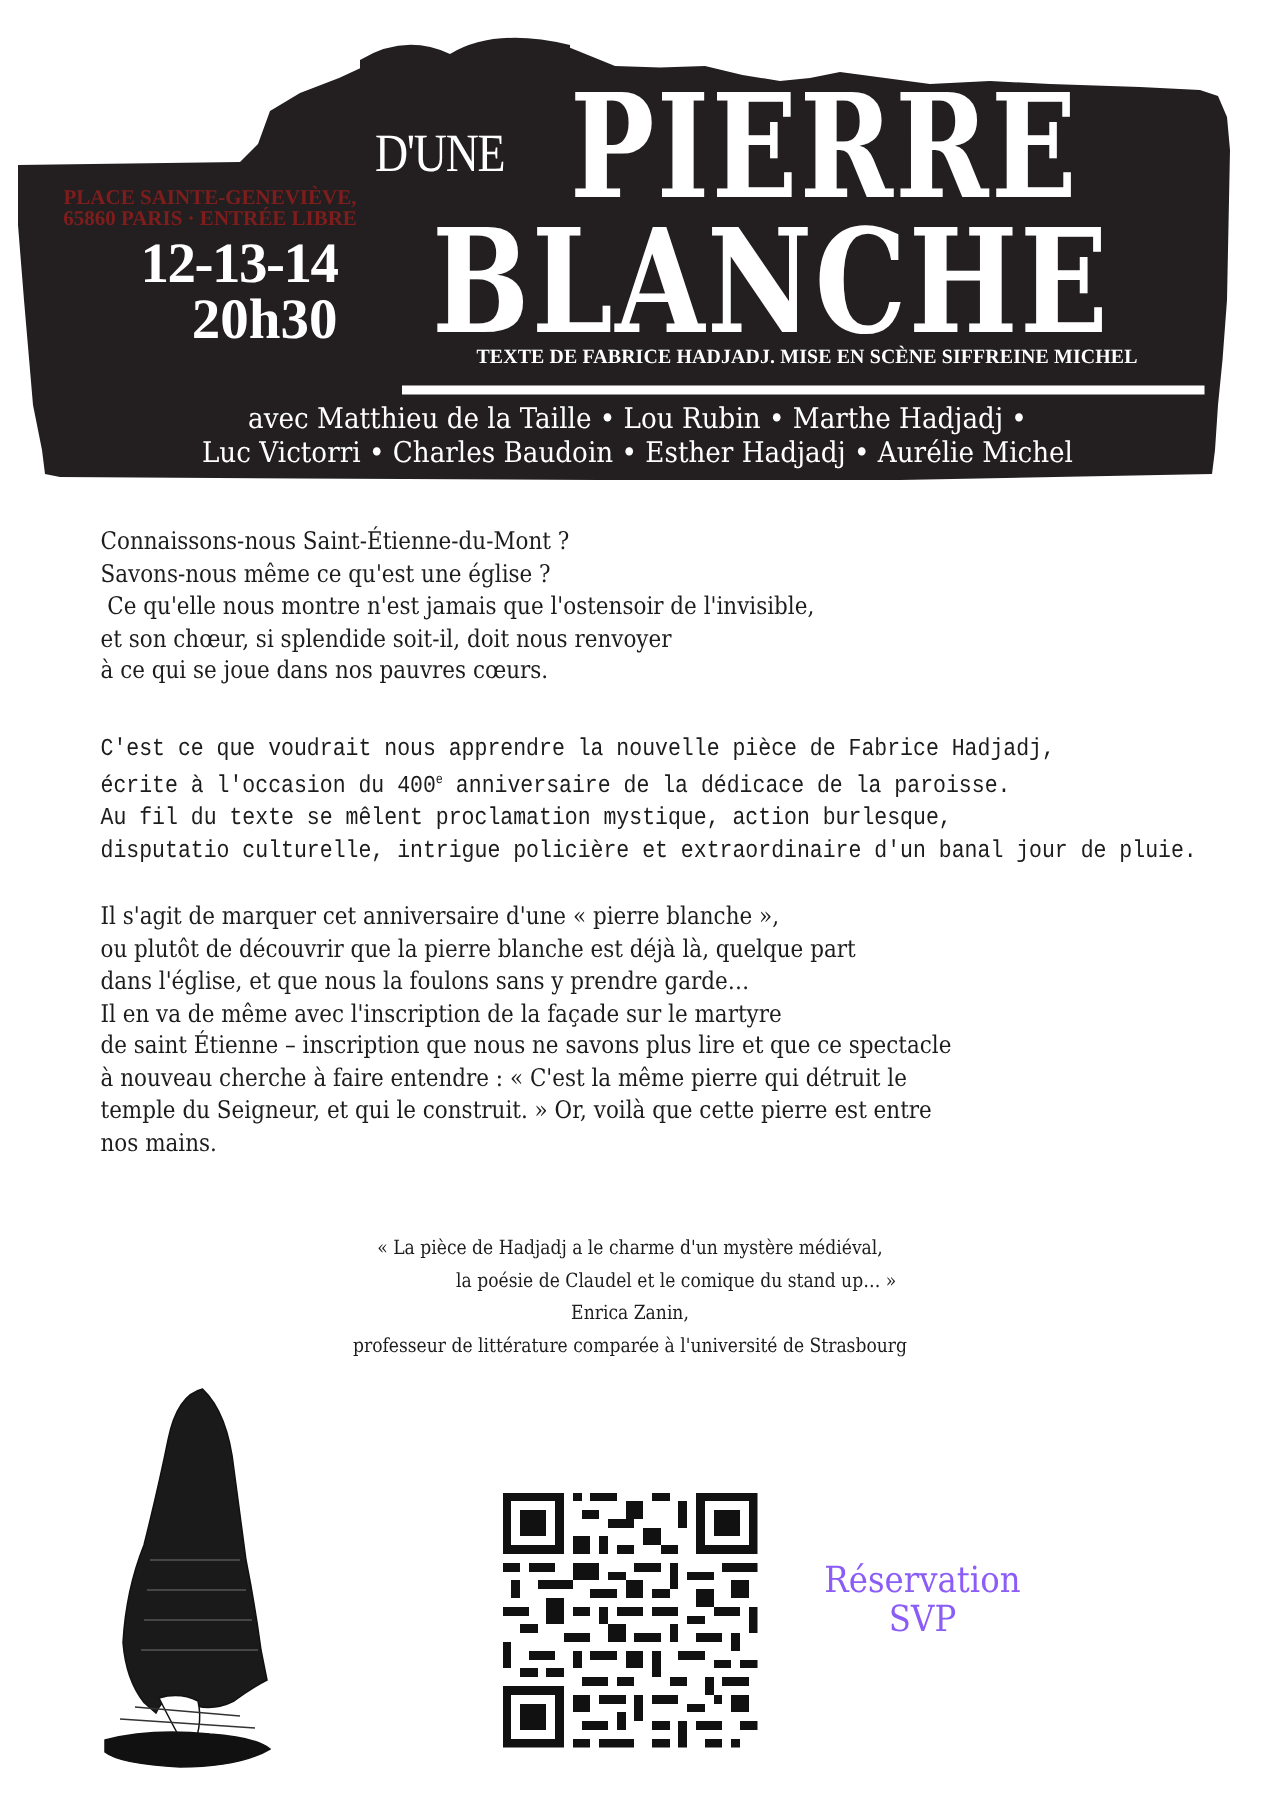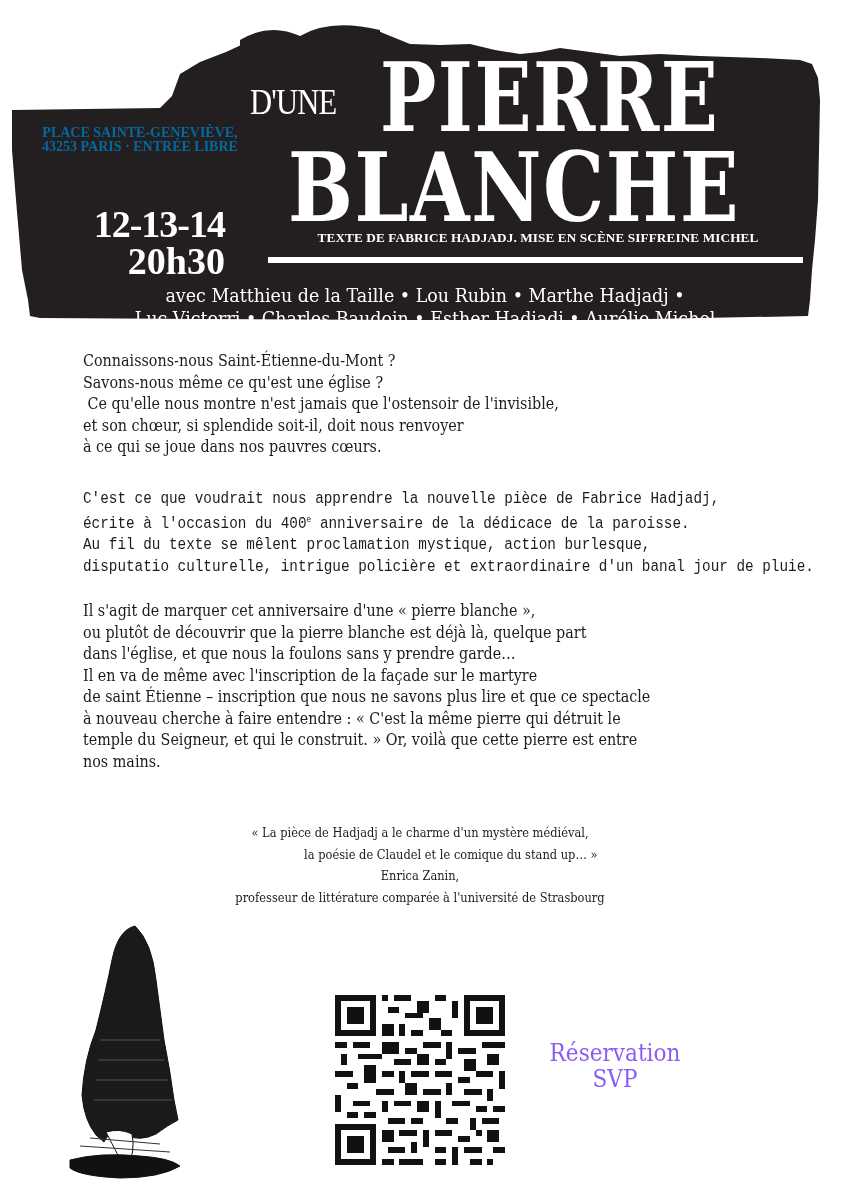--- a/index.html
+++ b/index.html
@@ -2,47 +2,47 @@
 <html><head>
 <meta charset="utf-8">
 <style>
   html, body { margin:0; padding:0; background:#ffffff; }
   body { width:846px; height:1200px; position:relative; overflow:hidden;
          font-family:"DejaVu Serif", "Liberation Serif", serif; color:#1a1a1a; }
 
   
   .banner-bg { position:absolute; left:0; top:0; width:846px; height:330px; }
   .venue { position:absolute; left:20px; top:126px; width:240px; text-align:center;
-           color:#0369a1; font-family:"Liberation Serif", serif; font-weight:bold;
+           color:#7f1d1d; font-family:"Liberation Serif", serif; font-weight:bold;
            font-size:14px; line-height:14px; letter-spacing:0px; }
   .dates { position:absolute; left:35px; top:158px; width:230px; color:#fff;
-           font-family:"Liberation Serif", serif; font-weight:bold;margin-top:48px; }
+           font-family:"Liberation Serif", serif; font-weight:bold; }
   .dates .d1 { font-size:38px; line-height:36px; text-align:right; padding-right:40px; letter-spacing:-1px; }
   .dates .d2 { font-size:40px; line-height:38px; text-align:right; padding-right:38px; letter-spacing:1px; }
   .dates .d3 { font-size:38px; line-height:38px; text-align:right; padding-right:40px; }
 
   .dune { position:absolute; left:250px; top:82px; color:#fff; font-family:"Liberation Serif", serif;
           font-size:36px; line-height:40px; letter-spacing:-1px; transform:scaleX(0.85); transform-origin:left; }
   .pierre { position:absolute; left:380px; top:48px; color:#fff; font-family:"DejaVu Serif", serif;
             font-weight:bold; font-size:96px; line-height:100px; letter-spacing:2px;
             transform:scaleX(0.78); transform-origin:left; }
   .blanche { position:absolute; left:288px; top:138px; color:#fff; font-family:"DejaVu Serif", serif;
              font-weight:bold; font-size:96px; line-height:100px; letter-spacing:2px;
              transform:scaleX(0.80); transform-origin:left; }
   .credits { position:absolute; left:268px; top:230px; width:540px; color:#fff; text-align:center;
              font-family:"Liberation Serif", serif; font-weight:bold; font-size:13.5px; letter-spacing:0.1px;
              transform:scaleX(0.98); }
   .rule { position:absolute; left:268px; top:257px; width:535px; height:6px; background:#fff; }
-  .cast { position:absolute; left:40px; top:284px; width:770px; color:#fff; text-align:center;
+  .cast { position:absolute; left:40px; top:268px; width:770px; color:#fff; text-align:center;
           font-family:"DejaVu Serif", serif; font-size:19px; line-height:23px; }
   .cast .line { display:block; transform:scaleX(0.92); }
 
   
   .body-block { position:absolute; left:67px; font-family:"DejaVu Serif", serif; font-size:16.3px;
-                line-height:21.5px; color:#1c1c1c;margin-left:16px; }
+                line-height:21.5px; color:#1c1c1c; }
   .body-block .ln { display:block; white-space:nowrap; transform:scaleX(0.88); transform-origin:left; }
   .p1 { top:350px; }
   .p2 { top:488px;font-family:Liberation Mono, monospace; }
   .p3 { top:600px; }
   sup { font-size:9px; vertical-align:6px; }
 
   .quote { position:absolute; left:80px; top:822px; width:680px; text-align:center;
            font-family:"DejaVu Serif", serif; font-size:13px; line-height:21.5px; color:#1c1c1c; }
   .quote .ln { display:block; white-space:nowrap; transform:scaleX(0.88); }
   .quote .q2 { padding-left:70px; }
@@ -61,21 +61,21 @@
   <path fill="#231f20" d="
     M12,110 L160,108 L172,96 L180,74 L200,62 L226,52 L252,40 L280,34 L296,40 L320,30 L350,27 L378,31
     L410,44 L440,45 L470,44 L495,50 L520,54 L540,52 L560,48 L590,52 L620,56 L660,54 L700,56
     L760,58 L800,60 L812,64 L818,78 L820,100 L819,150 L818,200 L815,240 L812,270 L810,300
     L808,316 L600,320 L400,320 L200,319 L40,318 L30,316 L28,300 L22,270 L16,200 L12,150 Z"></path>
   <path fill="#231f20" d="M240,40 Q270,22 300,36 Q330,18 380,30 L380,60 L240,60 Z"></path>
 </svg>
 
 <div class="venue">
   <span>PLACE SAINTE-GENEVIÈVE,</span><br>
-  <span>43253 PARIS · ENTRÉE LIBRE</span>
+  <span>65860 PARIS · ENTRÉE LIBRE</span>
 </div>
 
 <div class="dates">
   <div class="d1">12-13-14</div>
   <div class="d3">20h30</div>
 </div>
 
 <div class="dune">D'UNE</div>
 <div class="pierre">PIERRE</div>
 <div class="blanche">BLANCHE</div>

